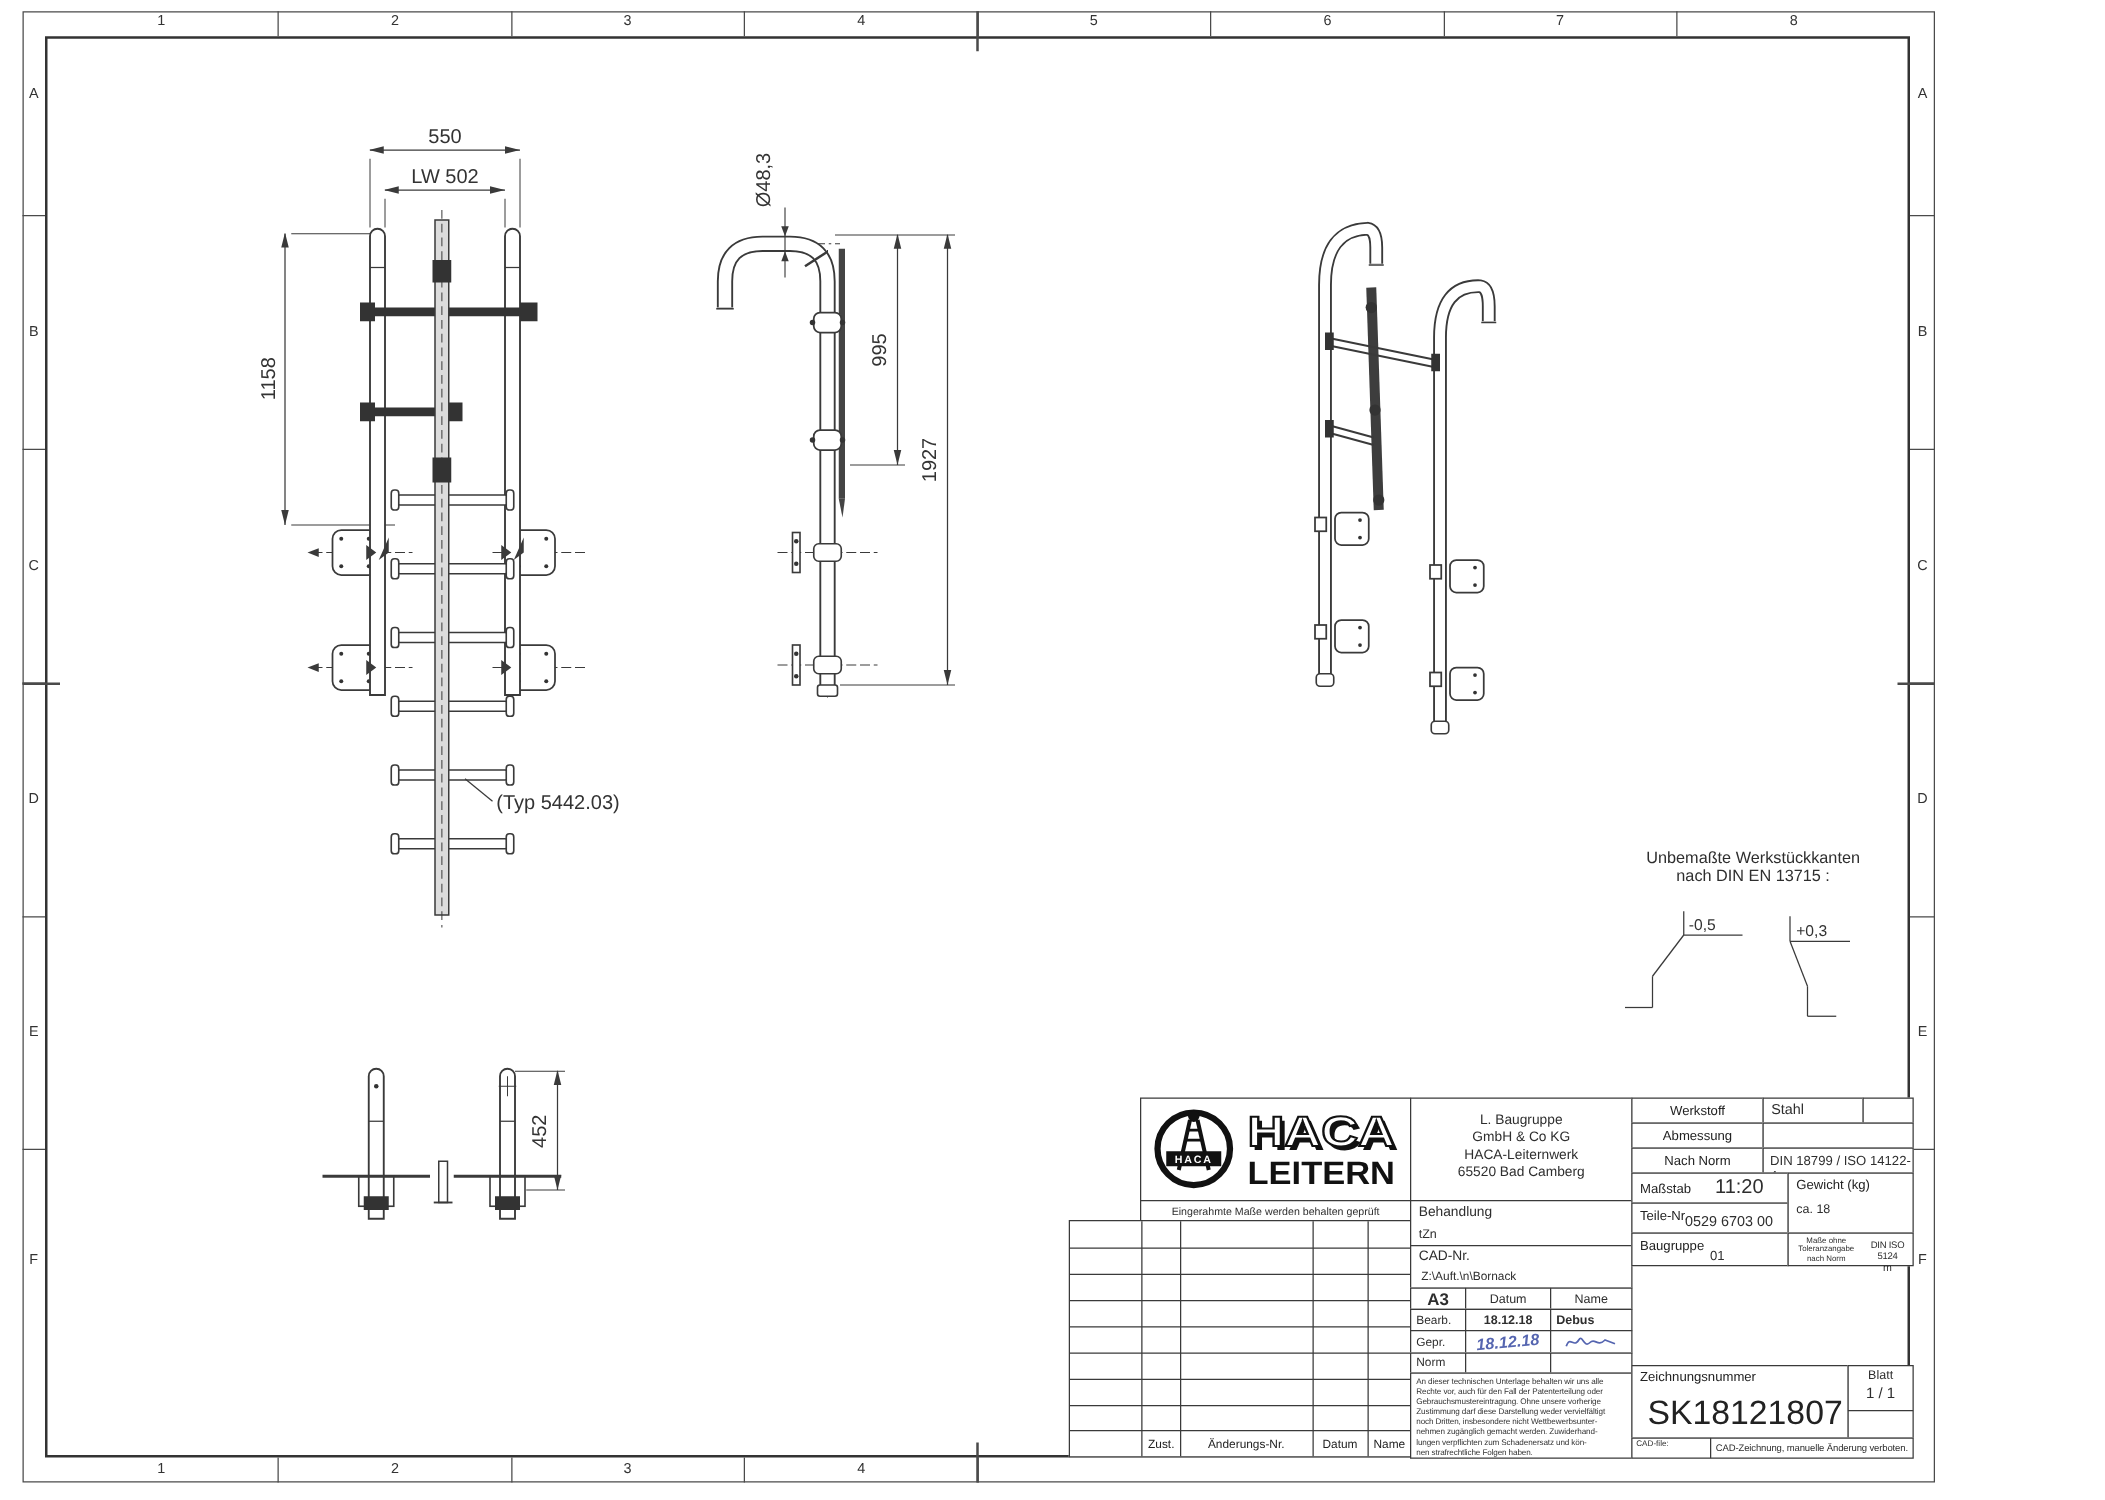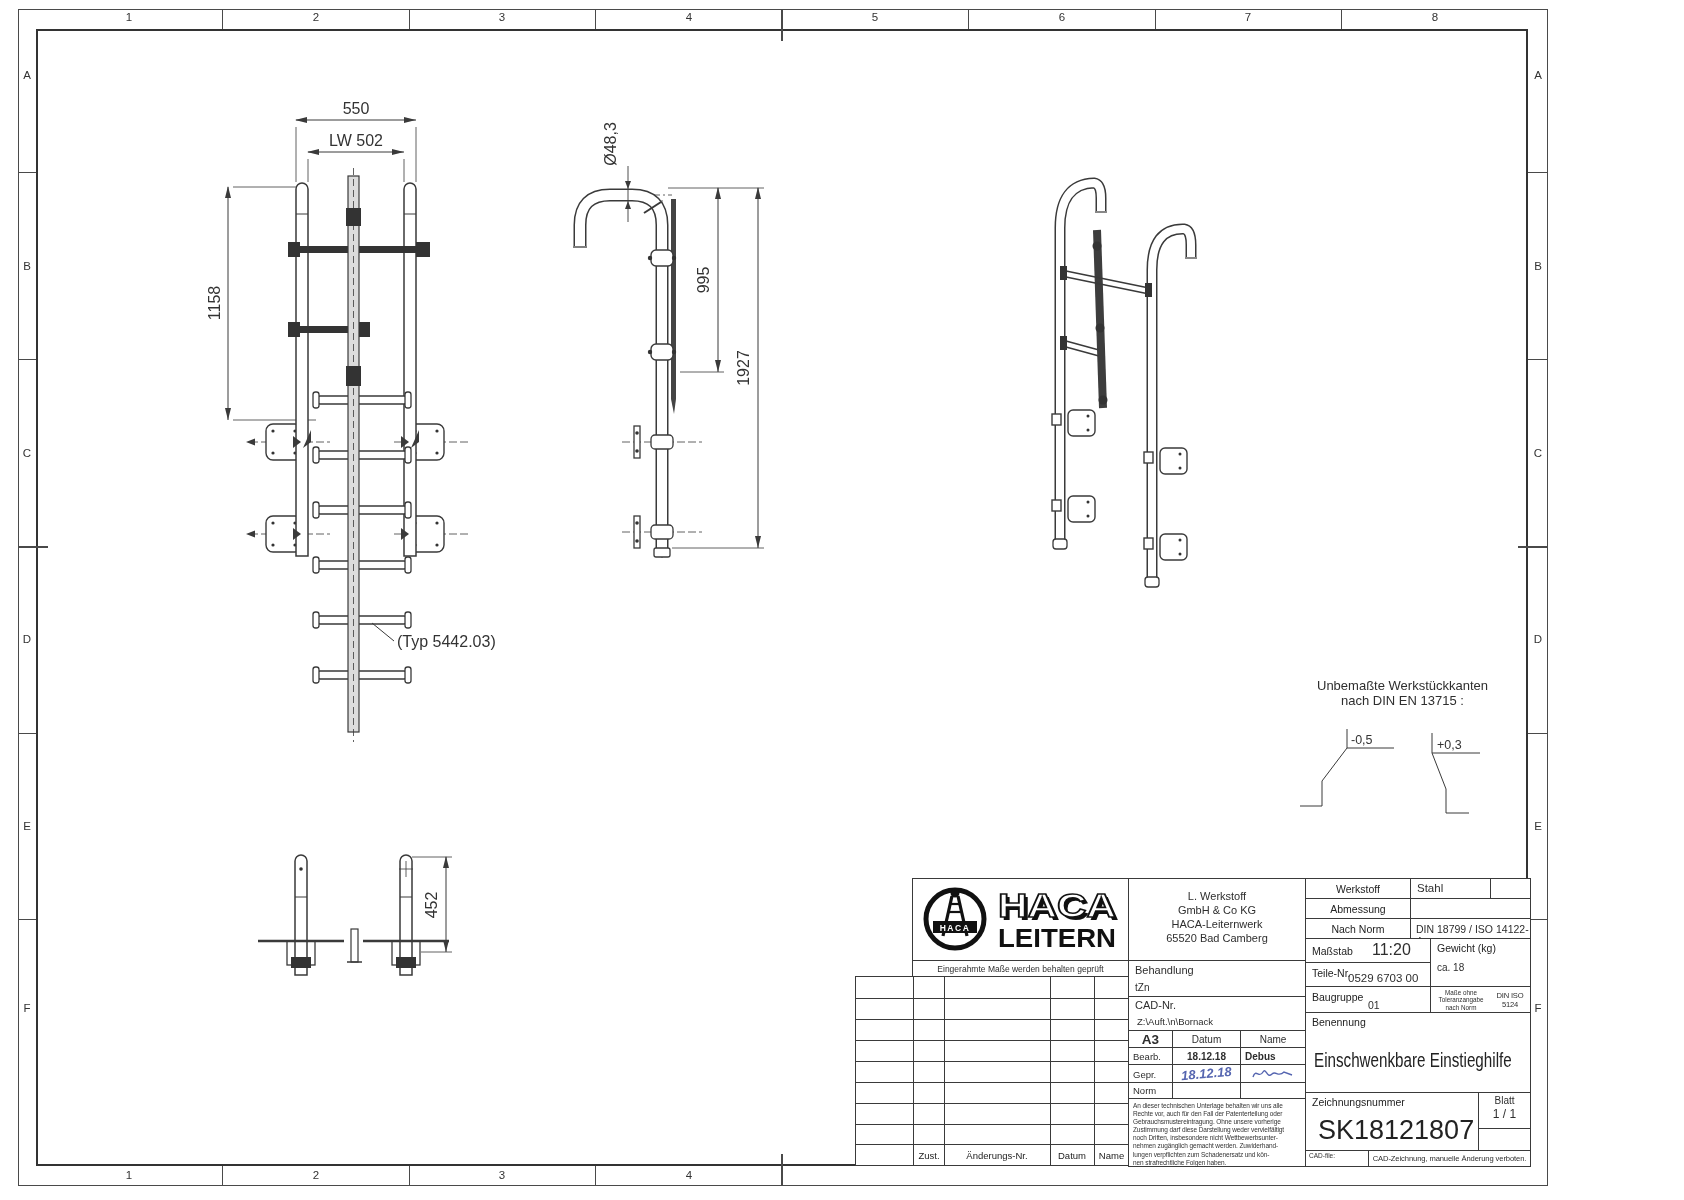--- a/index.html
+++ b/index.html
@@ -392,21 +392,21 @@
       <div class="rline-v" style="left:88px"></div>
     <div class="rline-v" style="left:194px"></div>
       <div class="rline-v" style="left:238px"></div>
     <span class="revlab" style="left:54px;top:173px;width:38px;">Zust.</span>
     <span class="revlab" style="left:91px;top:173px;width:100px;">Änderungs-Nr.</span>
     <span class="revlab" style="left:195px;top:173px;width:42px;">Datum</span>
     <span class="revlab" style="left:238px;top:173px;width:35px;">Name</span>
   </div>
 
   <div class="c addr" style="left:1128px;top:878px;width:178px;height:83px;">
-    <div>L. Werkstoff</div>
+    <div>L. Baugruppe</div>
     <div>GmbH &amp; Co KG</div>
     <div>HACA-Leiternwerk</div>
     <div>65520 Bad Camberg</div>
   </div>
 
   <div class="c" style="left:1128px;top:960px;width:178px;height:37px;">
     <span class="abs" style="left:6px;top:3px;font-size:11px;">Behandlung</span>
     <span class="abs" style="left:6px;top:21px;font-size:10px;">tZn</span>
   </div>
 
@@ -503,24 +503,20 @@
       <div>Maße ohne</div>
       <div>Toleranzangabe</div>
       <div>nach Norm</div>
     </div>
     <div class="abs" style="left:58px;top:4px;width:42px;text-align:center;">
       <div style="font-size:7.6px;letter-spacing:-0.2px;">DIN ISO 5124</div>
       <div style="font-size:8.5px;">m</div>
     </div>
   </div>
 
-  <div class="c" style="left:1305px;top:1012px;width:226px;height:81px;">
-    <span class="abs tl" style="left:6px;top:3px;">Benennung</span>
-    <span class="abs" style="left:8px;top:36px;font-size:20px;white-space:nowrap;display:inline-block;transform:scaleX(0.76);transform-origin:left center;color:#222;">Einschwenkbare Einstieghilfe</span>
-  </div>
 
   <div class="c" style="left:1305px;top:1092px;width:174px;height:59px;">
     <span class="abs tl" style="left:6px;top:3px;">Zeichnungsnummer</span>
     <span class="abs" style="left:12px;top:22px;font-size:27px;color:#222;">SK18121807</span>
   </div>
   <div class="c" style="left:1478px;top:1092px;width:53px;height:37px;">
     <div style="font-size:10px;text-align:center;padding-top:2px;">Blatt</div>
     <div style="font-size:12px;text-align:center;padding-top:1px;">1 / 1</div>
   </div>
   <div class="c" style="left:1478px;top:1128px;width:53px;height:23px;"></div>

